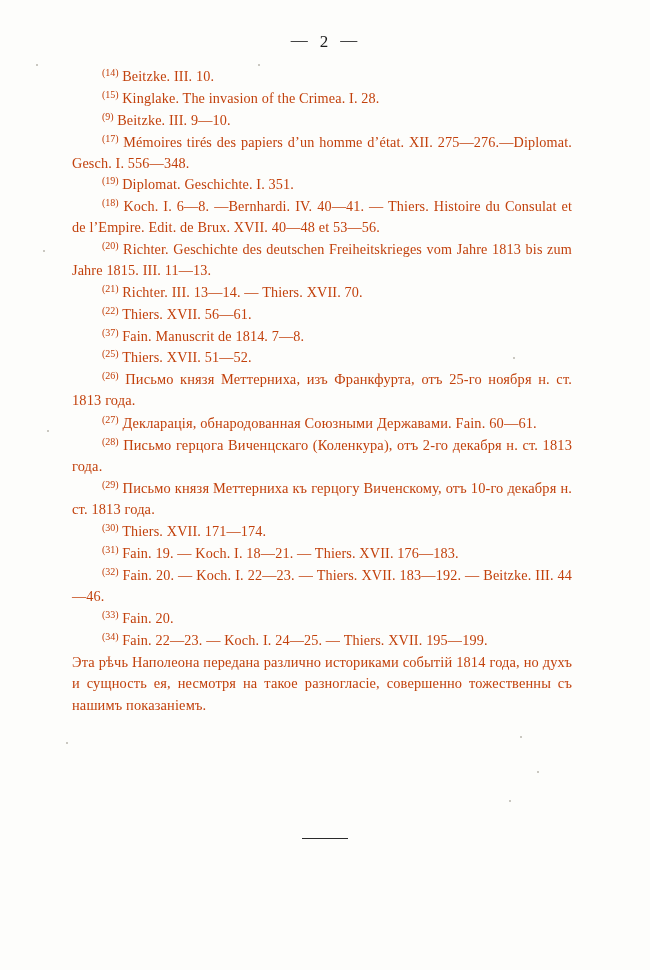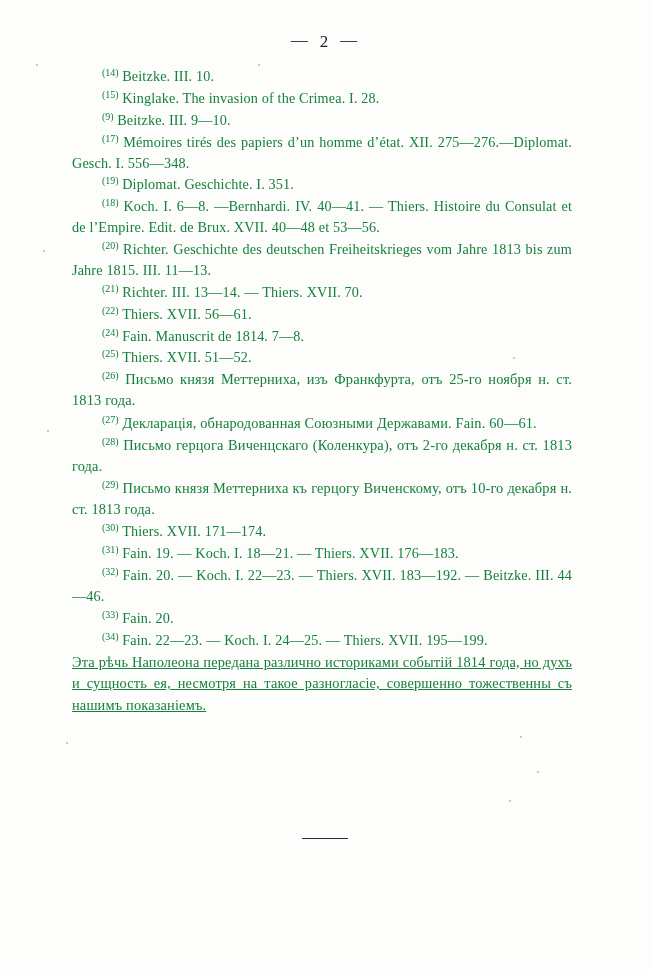--- a/index.html
+++ b/index.html
@@ -43,42 +43,41 @@
     left: 72px;
     top: 66px;
     width: 500px;
   }
   .note {
     font-size: 14.2px;
     line-height: 1.47;
     text-align: justify;
     text-indent: 30px;
     margin: 0 0 1px 0;
-    color: #15803d;
+    color: #c2410c;
   }
   .note.cyr {
     font-size: 14.4px;
     letter-spacing: 0.15px;
   }
   .marker {
     font-size: 10px;
     vertical-align: 5px;
     letter-spacing: 0px;
   }
   .note .txt {
     letter-spacing: 0.15px;
   }
   .closing {
     font-size: 14.4px;
     line-height: 1.5;
     text-align: justify;
     text-indent: 0;
     margin-top: 1px;
     letter-spacing: 0.2px;
-    text-decoration: underline;
   }
   .rule {
     position: absolute;
     left: 50%;
     transform: translateX(-50%);
     top: 838px;
     width: 46px;
     height: 1px;
     background: #2a2a2a;
   }
@@ -111,21 +110,21 @@
 
     <p class="note"><span class="marker">(18)</span> <span class="txt">Koch. I. 6—8. —Bernhardi. IV. 40—41. — Thiers. Histoire du Consulat et de l’Empire. Edit. de Brux. XVII. 40—48 et 53—56.</span></p>
 
     <p class="note"><span class="marker">(20)</span> <span class="txt">Richter. Geschichte des deutschen Freiheitskrieges vom Jahre 1813 bis zum Jahre 1815. III. 11—13.</span></p>
 
     <p class="note"><span class="marker">(21)</span> <span class="txt">Richter. III. 13—14. — Thiers. XVII. 70.</span></p>
 
     <p class="note"><span class="marker">(22)</span> <span class="txt">Thiers. XVII. 56—61.</span></p>
 
 
-    <p class="note"><span class="marker">(24)</span> <span class="txt">Fain. Manuscrit de 1814. 7—8.</span></p>
+    <p class="note"><span class="marker">(37)</span> <span class="txt">Fain. Manuscrit de 1814. 7—8.</span></p>
 
     <p class="note"><span class="marker">(25)</span> <span class="txt">Thiers. XVII. 51—52.</span></p>
 
     <p class="note cyr"><span class="marker">(26)</span> <span class="txt">Письмо князя Меттерниха, изъ Франкфурта, отъ 25-го ноября н. ст. 1813 года.</span></p>
 
     <p class="note cyr"><span class="marker">(27)</span> <span class="txt">Декларація, обнародованная Союзными Державами. Fain. 60—61.</span></p>
 
     <p class="note cyr"><span class="marker">(28)</span> <span class="txt">Письмо герцога Виченцскаго (Коленкура), отъ 2-го декабря н. ст. 1813 года.</span></p>
 
     <p class="note cyr"><span class="marker">(29)</span> <span class="txt">Письмо князя Меттерниха къ герцогу Виченскому, отъ 10-го декабря н. ст. 1813 года.</span></p>

